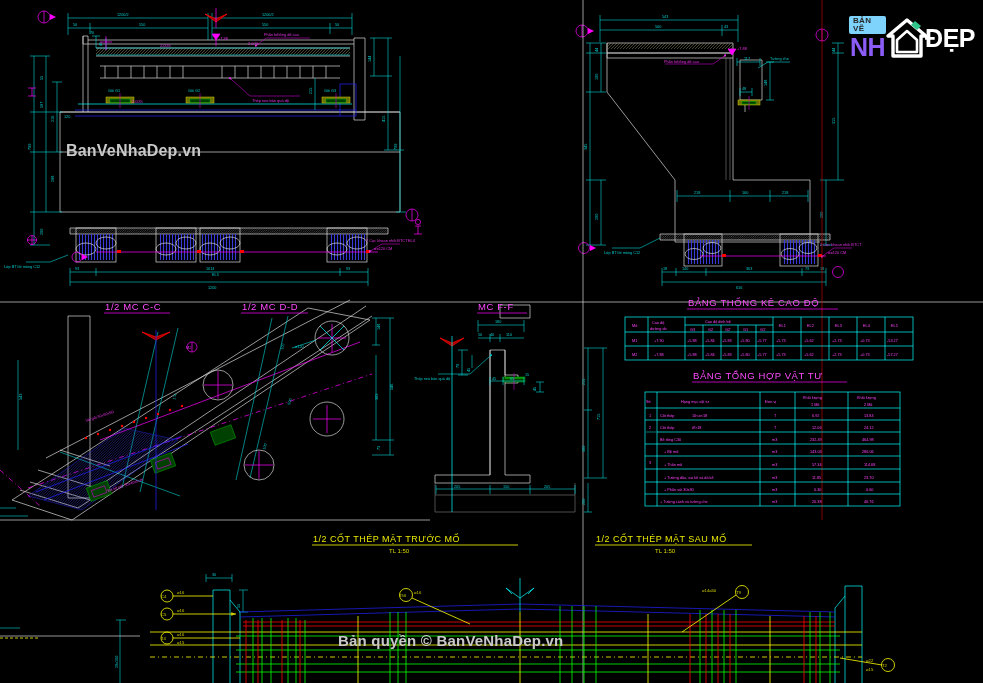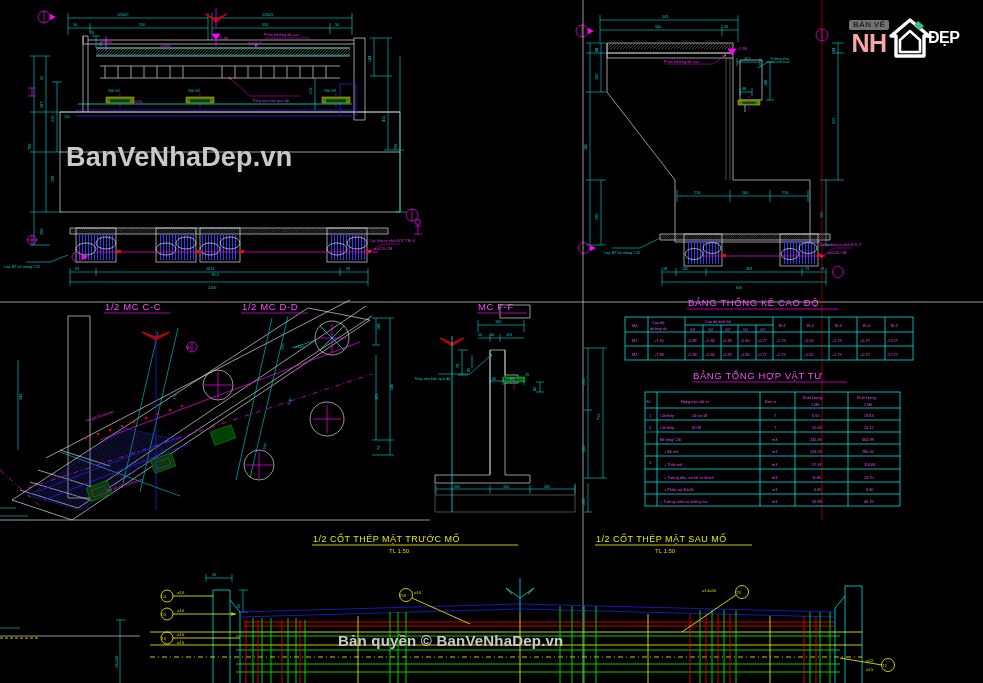--- a/index.html
+++ b/index.html
@@ -52,50 +52,50 @@
 
   
   .wm {
     position: absolute;
     color: #c9c9c9;
     font-weight: bold;
     font-family: "Liberation Sans", sans-serif;
     white-space: nowrap;
     pointer-events: none;
   }
-  #wm-mid { left: 66px; top: 142px; font-size: 27px; letter-spacing: .2px; }
+  #wm-mid { left: 66px; top: 142px; font-size: 16px; letter-spacing: .2px; }
   #wm-bot { left: 338px; top: 632px; font-size: 15px; letter-spacing: .2px; }
 
   
   #logo {
     position: absolute; left: 849px; top: 12px;
     width: 126px; height: 52px;
     display: flex; align-items: center; justify-content: flex-start;
   }
   .logo-left {
     display: flex; flex-direction: column;
     align-items: center; line-height: 1;
     margin-right: 1px;
   }
   .logo-banve {
-    background: #737373; color: #262626;
+    background: #7dd3fc; color: #262626;
     font-size: 8px; font-weight: bold;
     padding: 1px 4px; border-radius: 2px;
     letter-spacing: .3px;
   }
   .logo-nh {
-    color: #fca5a5; font-size: 25px; font-weight: bold;
+    color: #8b5cf6; font-size: 25px; font-weight: bold;
     letter-spacing: -.5px; margin-top: 1px;
   }
   .logo-house {
     width: 44px; height: 44px; position: relative;
     margin: 0 -2px;
   }
   .logo-dep {
-    color: #ffffff; font-size: 16px; font-weight: bold;
+    color: #ffffff; font-size: 25px; font-weight: bold;
     letter-spacing: -.5px; margin-left: -2px;
   }
 </style>
 </head>
 <body>
 
 <div id="canvas">
 
   <svg class="layer" viewBox="0 0 983 683">
     <defs>

